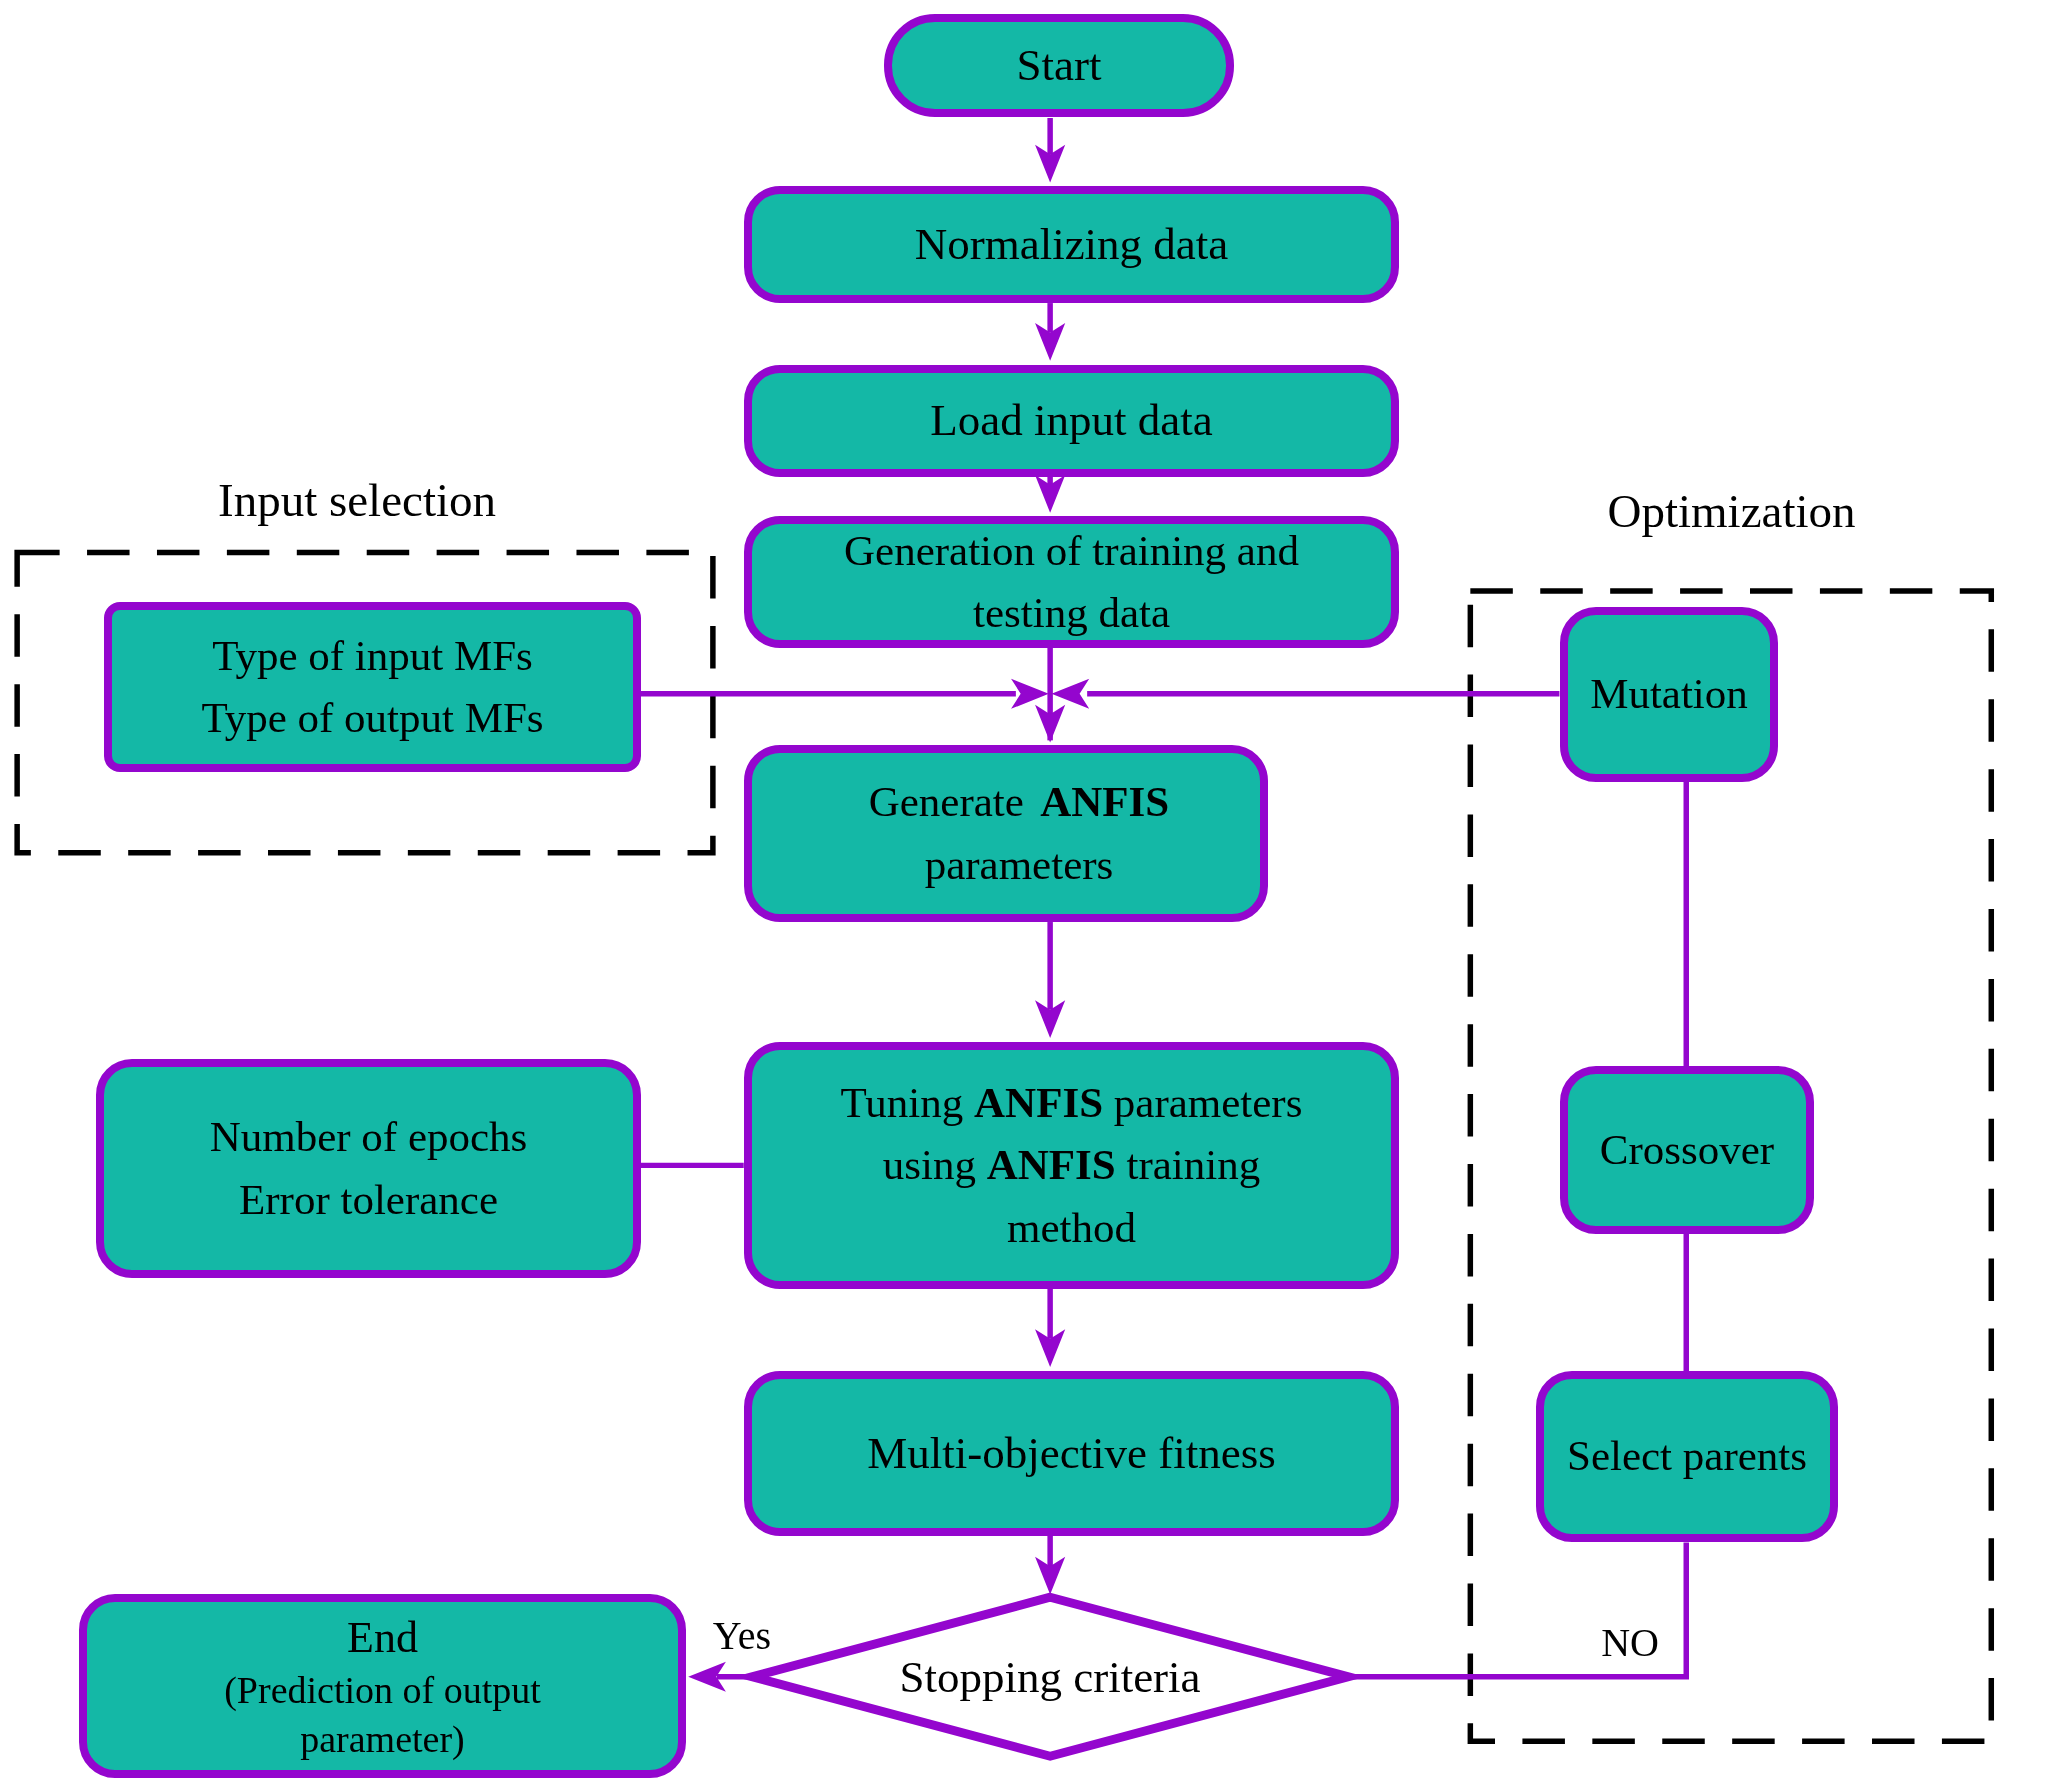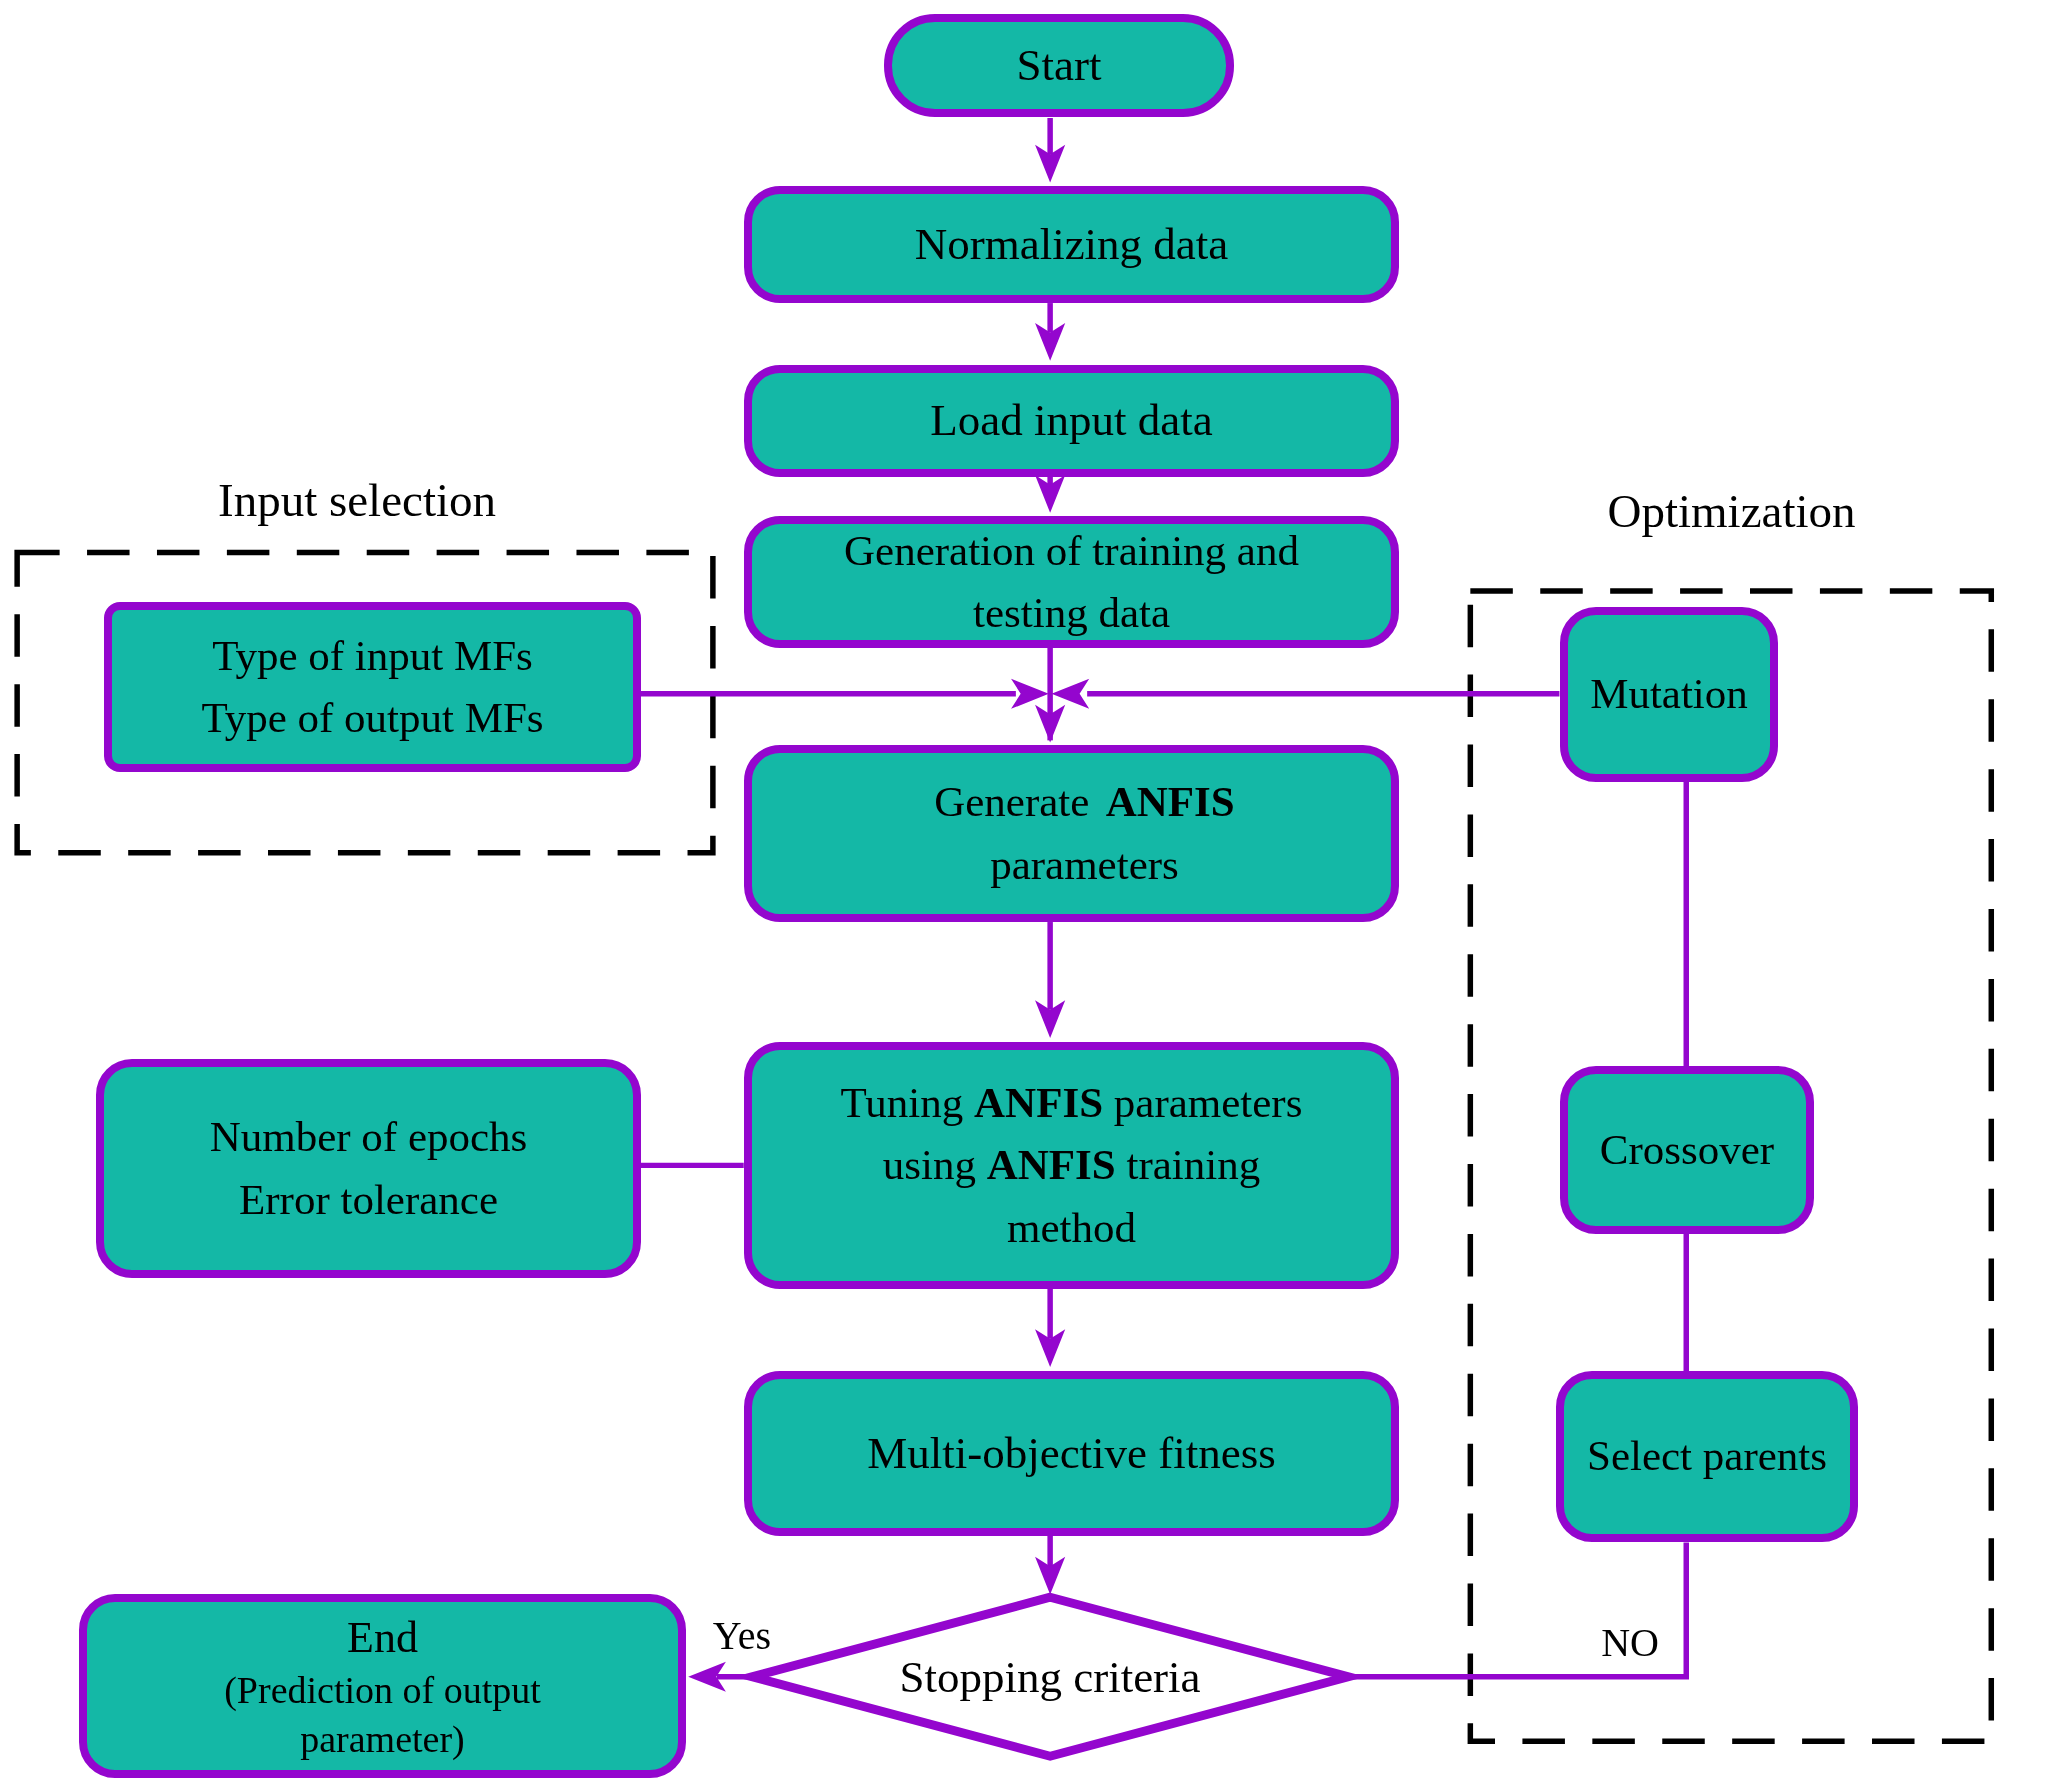--- a/index.html
+++ b/index.html
@@ -145,21 +145,21 @@
 
   <div class="node fs66" style="left:744px; top:365px; width:655px; height:112px;">
     <span>Load input data</span>
   </div>
 
   <div class="node fs62" style="left:744px; top:516px; width:655px; height:132px;">
     <div class="ln">Generation of training and</div>
     <div class="ln">testing data</div>
   </div>
 
-  <div class="node fs62" style="left:744px; top:745px; width:655px; height:177px;padding-left:26px;">
+  <div class="node fs62" style="left:744px; top:745px; width:524px; height:177px;padding-left:26px;">
     <div class="ln">
       <span>Generate</span><b class="gap-l">ANFIS</b>
     </div>
     <div class="ln">parameters</div>
   </div>
 
   <div class="node fs62" style="left:744px; top:1042px; width:655px; height:247px;">
     <div class="ln">
       <span>Tuning </span><b>ANFIS</b><span> parameters</span>
     </div>
@@ -192,21 +192,21 @@
   </div>
 
   <div class="node fs62" style="left:1560px; top:607px; width:218px; height:175px;">
     <span>Mutation</span>
   </div>
 
   <div class="node fs62" style="left:1560px; top:1066px; width:254px; height:168px;">
     <span>Crossover</span>
   </div>
 
-  <div class="node fs62" style="left:1536px; top:1371px; width:302px; height:171px;margin-left:20px;">
+  <div class="node fs62" style="left:1536px; top:1371px; width:302px; height:171px;">
     <span>Select parents</span>
   </div>
 
   <div class="edge-label" style="left:668px; top:1612px; width:103px;">Yes</div>
   <div class="edge-label" style="left:1542px; top:1619px; width:117px;">NO</div>
 
 </div>
 
 
 </body></html>

